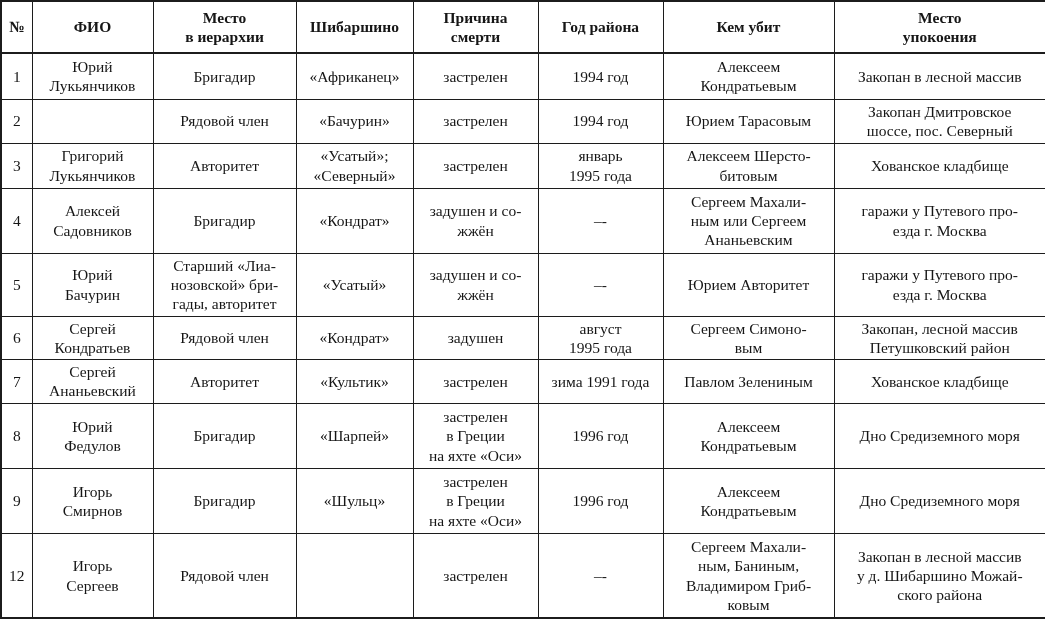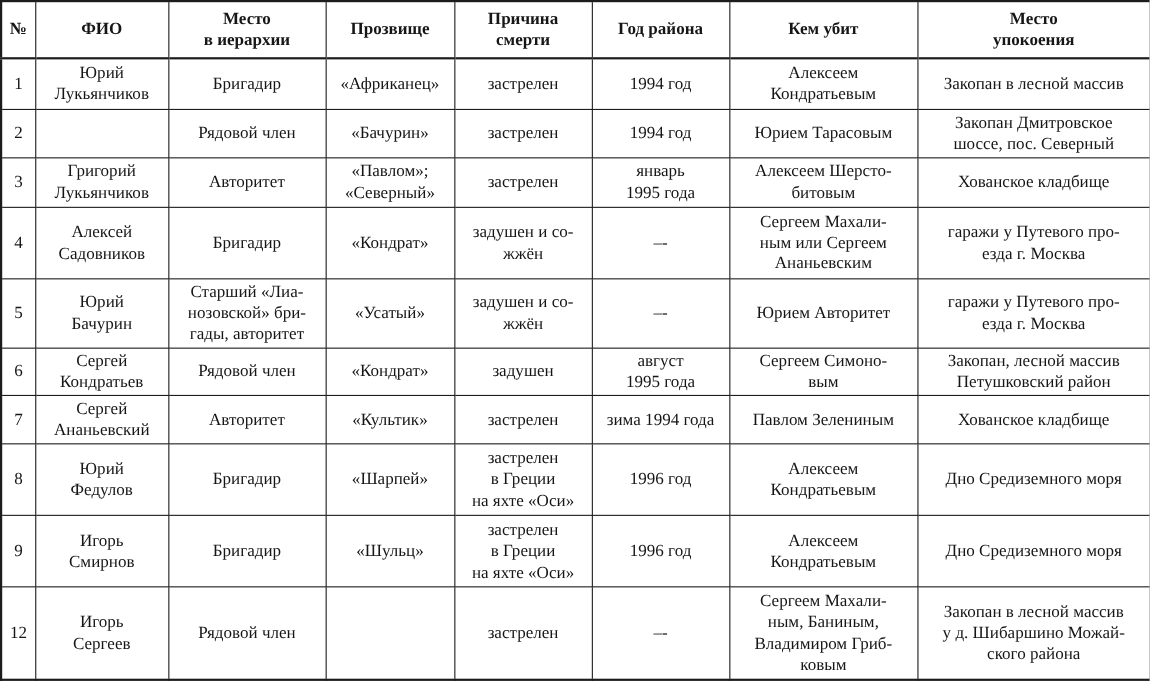--- a/index.html
+++ b/index.html
@@ -56,21 +56,21 @@
       <col style="width:125px">
       <col style="width:171px">
       <col style="width:212px">
     </colgroup>
     <thead>
       <tr style="height:52px">
         <th>№</th>
         <th>ФИО</th>
         <th>Место
 в иерархии</th>
-        <th>Прозвище</th>
+        <th>Шибаршино</th>
         <th>Причина
 смерти</th>
         <th>Год района</th>
         <th>Кем убит</th>
         <th>Место
 упокоения</th>
       </tr>
     </thead>
     <tbody>
       <tr style="height:46px">
@@ -94,21 +94,21 @@
         <td>1994 год</td>
         <td>Юрием Тарасовым</td>
         <td>Закопан Дмитровское
 шоссе, пос. Северный</td>
       </tr>
       <tr style="height:45px">
         <td>3</td>
         <td>Григорий
 Лукьянчиков</td>
         <td>Авторитет</td>
-        <td>«Павлом»;
+        <td>«Усатый»;
 «Северный»</td>
         <td>застрелен</td>
         <td>январь
 1995 года</td>
         <td>Алексеем Шерсто-
 битовым</td>
         <td>Хованское кладбище</td>
       </tr>
       <tr style="height:65px">
         <td>4</td>
@@ -154,21 +154,21 @@
         <td>Закопан, лесной массив
 Петушковский район</td>
       </tr>
       <tr style="height:44px">
         <td>7</td>
         <td>Сергей
 Ананьевский</td>
         <td>Авторитет</td>
         <td>«Культик»</td>
         <td>застрелен</td>
-        <td>зима 1994 года</td>
+        <td>зима 1991 года</td>
         <td>Павлом Зелениным</td>
         <td>Хованское кладбище</td>
       </tr>
       <tr style="height:65px">
         <td>8</td>
         <td>Юрий
 Федулов</td>
         <td>Бригадир</td>
         <td>«Шарпей»</td>
         <td>застрелен

